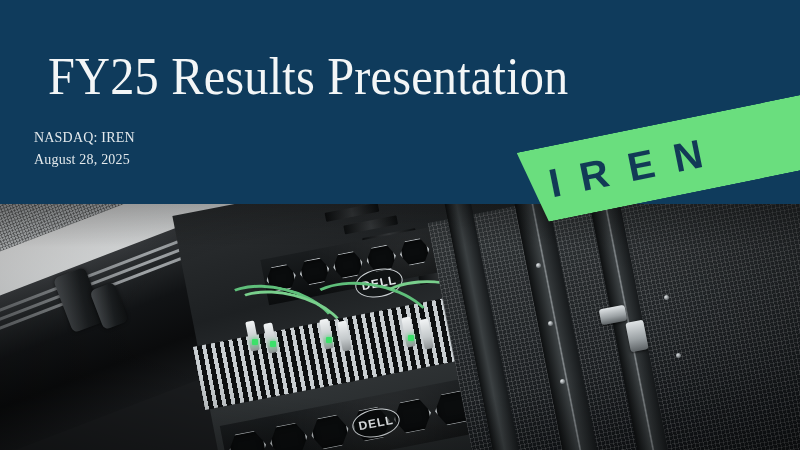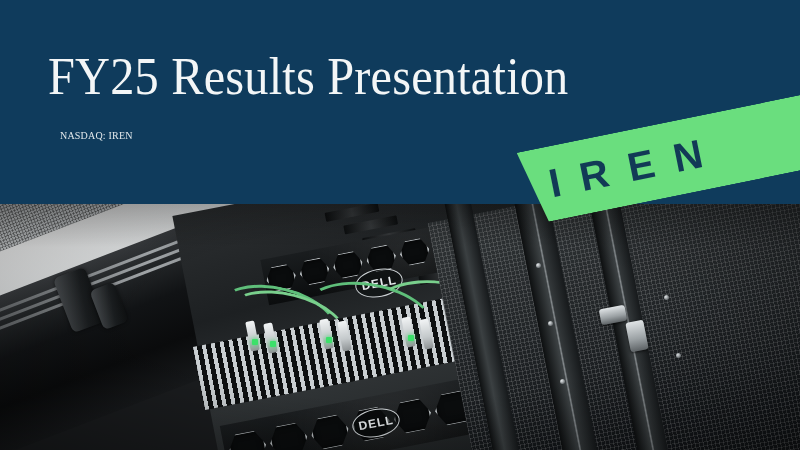--- a/index.html
+++ b/index.html
@@ -128,23 +128,23 @@
 
   .title{
     position:absolute;left:48px;top:50px;
     font-family:"Liberation Serif",serif;
     font-size:52px;line-height:1.05;
     color:#f3f6f7;letter-spacing:.2px;
     transform:scaleX(.93);transform-origin:0 50%;
     white-space:nowrap;
   }
   .sub{
-    position:absolute;left:60px;
+    position:absolute;left:34px;
     font-family:"Liberation Serif",serif;
-    font-size:10px;color:#e3e9ec;letter-spacing:.2px;white-space:nowrap;
+    font-size:14px;color:#e3e9ec;letter-spacing:.2px;white-space:nowrap;
   }
   .sub.l1{top:130px;}
   .sub.l2{top:152px;}
 
   
   .logo{
     position:absolute;left:524px;top:152px;width:300px;height:74px;
     transform:rotate(-11.5deg);transform-origin:0 50%;
     background:#6ade7e;
     clip-path:polygon(0 0, 100% 0, 100% 100%, 6% 100%);
@@ -247,19 +247,20 @@
     <div class="screw" style="left:560px;top:176px;"></div>
     <div class="screw" style="left:664px;top:92px;"></div>
     <div class="screw" style="left:676px;top:150px;"></div>
 
     <div class="photo-vignette"></div>
   </div>
 
   <div class="header">
     <div class="title">FY25 Results Presentation</div>
     <div class="sub l1">NASDAQ: IREN</div>
+    <div class="sub l2">August 28, 2025</div>
   </div>
 
   <div class="logo">
     <span class="logo-text">IREN</span>
   </div>
 
 </div>
 
 </body></html>

